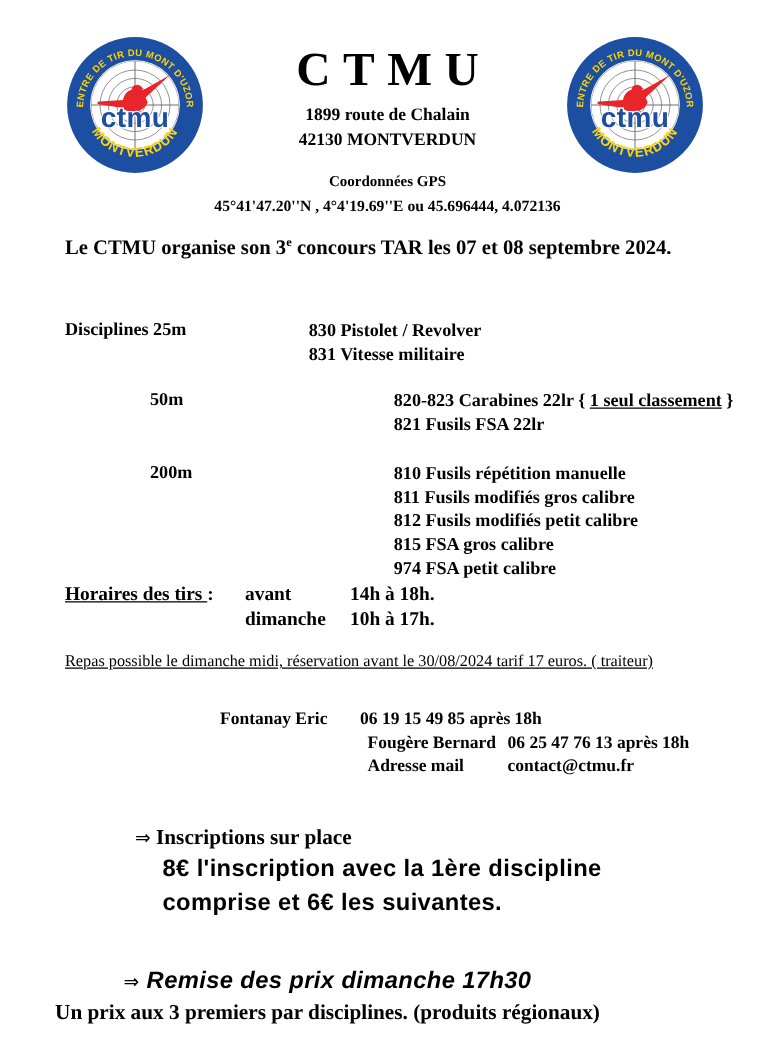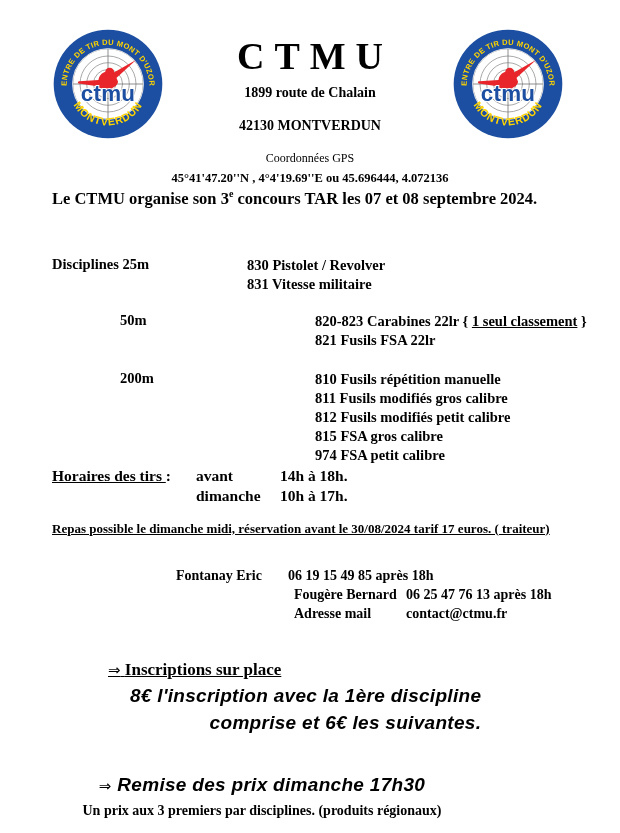--- a/index.html
+++ b/index.html
@@ -48,21 +48,21 @@
     line-height: 44px;
     text-indent: 10px;
   }
   .addr {
     font-weight: bold;
     font-size: 14px;
     line-height: 17px;
     margin-top: 6px;
   }
   .gps-label {
-    font-weight: normal;
+    font-weight: bold;
     font-size: 12px;
     margin-top: 17px;
   }
   .gps-coords {
     font-weight: bold;
     font-size: 12.5px;
     margin-top: 5px;
     white-space: nowrap;
     margin-left: -26px;
     margin-right: -26px;
@@ -104,21 +104,21 @@
   .horaires-row { display: flex; line-height: 20px; }
   .horaires-head { flex: 0 0 144px; }
   .horaires-day  { flex: 0 0 84px; }
   .horaires-time { flex: 0 0 120px; }
 
   
   .repas {
     position: absolute;
     top: 521px;
     left: 52px;
-    font-weight: bold;
+    font-weight: normal;
     font-size: 13px;
     text-decoration: underline;
   }
 
   
   .rens {
     position: absolute;
     top: 566px;
     left: 176px;
     font-weight: bold;
@@ -134,32 +134,29 @@
     position: absolute;
     top: 658px;
     left: 108px;
     font-size: 17px;
   }
   .inscr-first {
     font-family: "Liberation Serif", "DejaVu Serif", serif;
     font-weight: bold;
     font-size: 17px;
     line-height: 23px;
-    text-decoration: underline;
   }
   .arrow { font-family: "DejaVu Sans", sans-serif; font-weight: normal; font-size: 15px; }
   .inscr-price {
     font-family: "Liberation Sans", "DejaVu Sans", sans-serif;
     font-weight: bold;
-    font-style: italic;
     font-size: 19px;
     line-height: 27px;
     padding-left: 22px;
     letter-spacing: 0.3px;
-    text-align: right;
   }
 
   
   .remise {
     position: absolute;
     top: 772px;
     left: 0;
     width: 524px;
     text-align: center;
   }
@@ -167,21 +164,21 @@
     font-family: "Liberation Sans", "DejaVu Sans", sans-serif;
     font-weight: bold;
     font-style: italic;
     font-size: 19px;
     line-height: 25px;
     letter-spacing: 0.3px;
   }
   .remise-sub {
     font-family: "Liberation Serif", "DejaVu Serif", serif;
     font-weight: bold;
-    font-size: 14px;
+    font-size: 17px;
     line-height: 24px;
   }
 </style>
 </head>
 <body>
 
 <div class="page">
 
   <div class="logo logo-left">
     <svg viewBox="0 0 200 200" xmlns="http://www.w3.org/2000/svg" aria-hidden="true">
@@ -255,21 +252,21 @@
       </text>
       <text font-family="Liberation Sans, DejaVu Sans, sans-serif" font-size="19" font-weight="bold" fill="#ffd400" letter-spacing="1.4">
         <textPath href="#arcBot2" startOffset="50%" text-anchor="middle">MONTVERDUN</textPath>
       </text>
     </svg>
   </div>
 
   <div class="title-block">
     <div class="title-main">CTMU</div>
     <div class="addr">1899 route de Chalain</div>
-    <div class="addr" style="margin-top:16px">42130 MONTVERDUN</div>
+    <div class="addr" style="margin-top:3px">42130 MONTVERDUN</div>
     <div class="gps-label">Coordonnées GPS</div>
     <div class="gps-coords">45°41'47.20''N , 4°4'19.69''E ou 45.696444, 4.072136</div>
   </div>
 
   <div class="intro">
     <span>Le CTMU organise son 3</span><sup>e</sup><span> concours TAR les 07 et 08 septembre 2024.</span>
   </div>
 
   <div class="disc">
 

